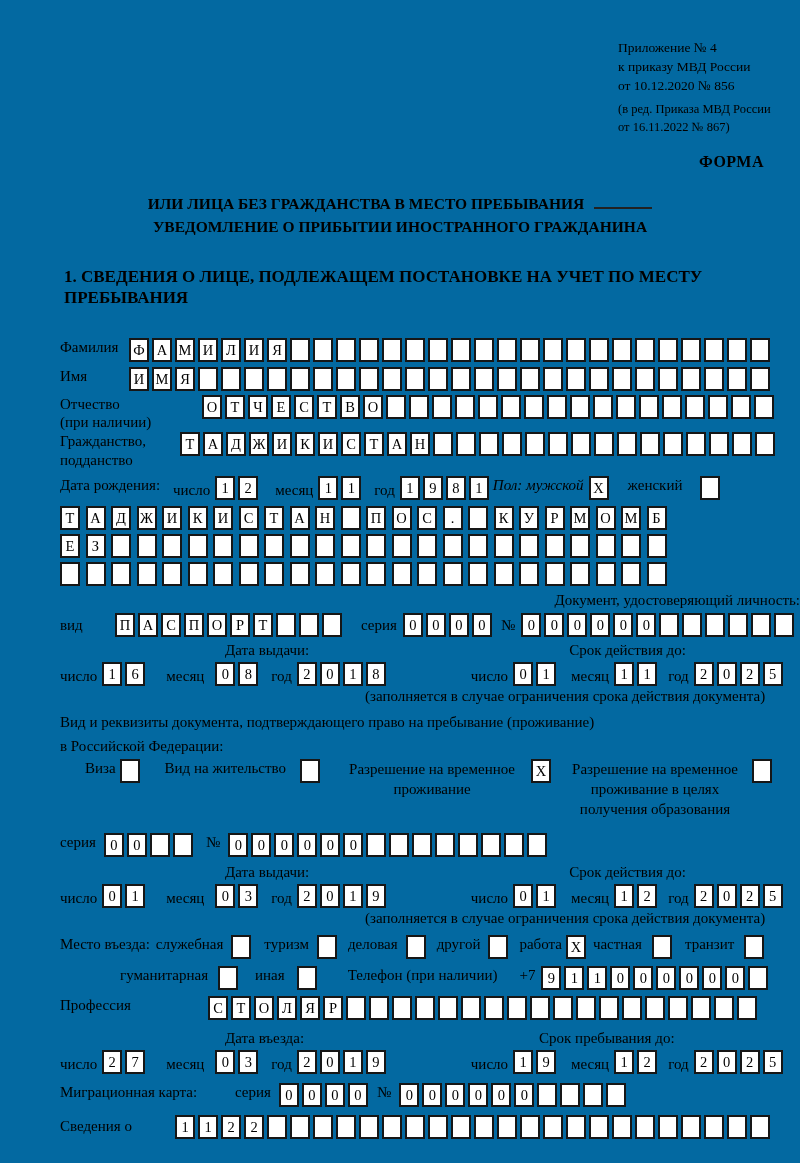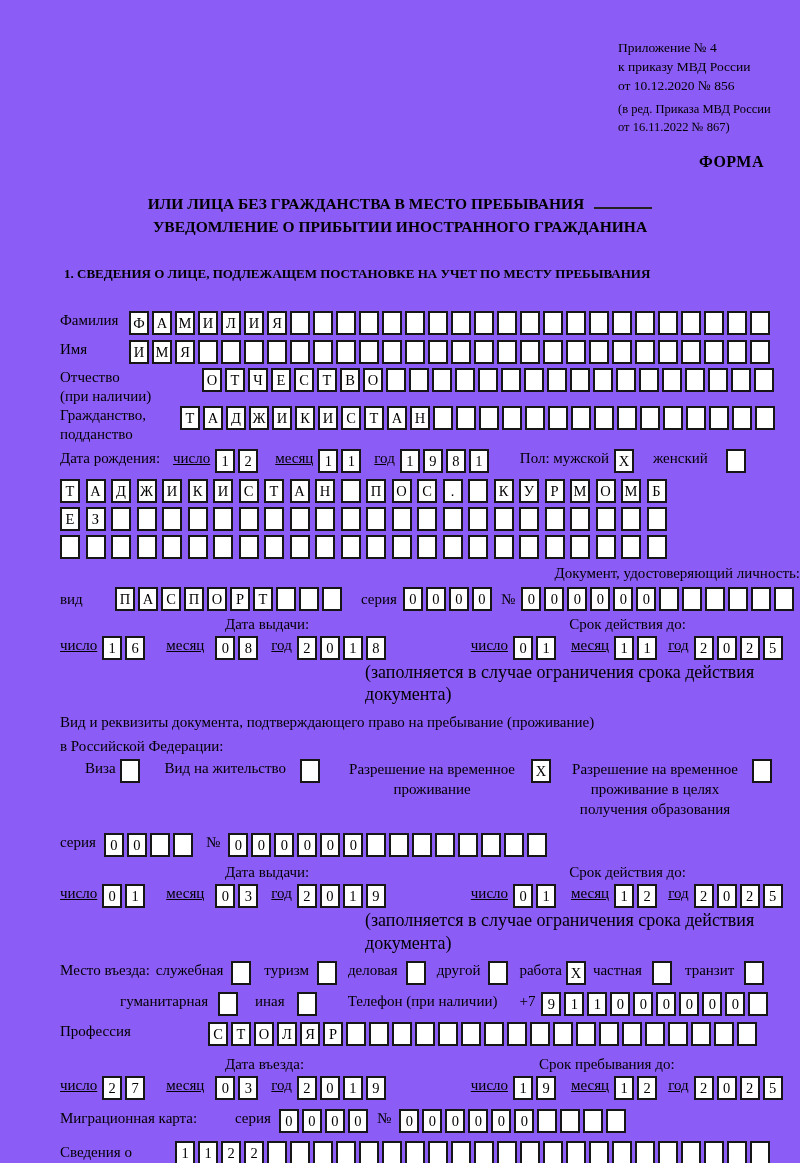--- a/index.html
+++ b/index.html
@@ -1,39 +1,39 @@
 <!DOCTYPE html>
 <html><head>
 <meta charset="utf-8">
 <style>
   html,body{margin:0;padding:0;background:#fff;}
   .page{
-    width:800px;height:1163px;background:#8b5cf6;color:#000;
+    width:800px;height:1163px;background:#0369a1;color:#000;
     font-family:"Liberation Serif", "DejaVu Serif", serif;
     font-size:15px;line-height:1.25;overflow:hidden;position:relative;
   }
   .appendix{margin:38px 0 0 618px;font-size:13.5px;line-height:19px;}
   .appendix .small{margin-top:5px;font-size:12.5px;line-height:18px;}
   .forma{margin-top:16px;padding-right:36px;text-align:right;font-weight:bold;font-size:16px;letter-spacing:.5px;}
   .title{margin-top:20px;text-align:center;font-weight:bold;font-size:15.5px;line-height:23px;}
   .blank-line{display:inline-block;width:58px;border-bottom:2px solid #222;margin-left:10px;vertical-align:baseline;}
-  .section-heading{margin:28px 0 0 64px;font-weight:bold;font-size:13px;}
+  .section-heading{margin:28px 0 0 64px;font-weight:bold;font-size:17px;}
   .frow{display:flex;align-items:flex-start;margin-left:60px;}
   .lbl{flex-shrink:0;}
   .boxes{display:inline-block;white-space:nowrap;}
   .cell{
     display:inline-block;box-sizing:border-box;width:20px;height:24px;
     border:2px solid #161616;margin-right:3px;text-align:center;
     font-size:14.5px;line-height:20px;vertical-align:top;background:#fff;
   }
   .sp .cell{margin-right:5.5px;}
-  .dgroup{display:flex;align-items:flex-start;white-space:nowrap;text-decoration:underline;}
+  .dgroup{display:flex;align-items:flex-end;white-space:nowrap;}
   .dgroup .dl{margin-right:5px;}
   .center-bold{font-weight:normal;text-align:right;}
-  .note{font-size:18px;}
+  .note{font-size:15px;}
   .opt-center{text-align:center;line-height:20px;}
   .stack{display:flex;flex-direction:column;}
 </style>
 </head>
 <body>
 
 <div class="page">
 
   <div class="appendix">
     <div>Приложение № 4</div>
@@ -84,21 +84,21 @@
   <div class="frow" style="margin-top:6px;">
     <span class="lbl" style="width:113px;">Дата рождения:</span>
     <span class="dgroup">
       <span class="dl">число</span>
       <span class="boxes"><span class="cell">1</span><span class="cell">2</span></span>
       <span class="dl" style="margin-left:14px;">месяц</span>
       <span class="boxes"><span class="cell">1</span><span class="cell">1</span></span>
       <span class="dl" style="margin-left:10px;">год</span>
       <span class="boxes"><span class="cell">1</span><span class="cell">9</span><span class="cell">8</span><span class="cell">1</span></span>
     </span>
-    <span class="dl" style="margin-left:28px;">Пол: мужской</span>
+    <span class="dl" style="margin-left:1px;font-style:italic;">Пол: мужской</span>
     <span class="boxes" style="margin-left:5px;"><span class="cell">X</span></span>
     <span class="dl" style="margin-left:16px;">женский</span>
     <span class="boxes" style="margin-left:18px;"><span class="cell"></span></span>
   </div>
 
   <div class="frow" style="margin-top:6px;">
     <span class="stack" style="gap:4px;">
       <span class="boxes sp"><span class="cell">Т</span><span class="cell">А</span><span class="cell">Д</span><span class="cell">Ж</span><span class="cell">И</span><span class="cell">К</span><span class="cell">И</span><span class="cell">С</span><span class="cell">Т</span><span class="cell">А</span><span class="cell">Н</span><span class="cell"></span><span class="cell">П</span><span class="cell">О</span><span class="cell">С</span><span class="cell">.</span><span class="cell"></span><span class="cell">К</span><span class="cell">У</span><span class="cell">Р</span><span class="cell">М</span><span class="cell">О</span><span class="cell">М</span><span class="cell">Б</span></span>
       <span class="boxes sp"><span class="cell">Е</span><span class="cell">З</span><span class="cell"></span><span class="cell"></span><span class="cell"></span><span class="cell"></span><span class="cell"></span><span class="cell"></span><span class="cell"></span><span class="cell"></span><span class="cell"></span><span class="cell"></span><span class="cell"></span><span class="cell"></span><span class="cell"></span><span class="cell"></span><span class="cell"></span><span class="cell"></span><span class="cell"></span><span class="cell"></span><span class="cell"></span><span class="cell"></span><span class="cell"></span><span class="cell"></span></span>
       <span class="boxes sp"><span class="cell"></span><span class="cell"></span><span class="cell"></span><span class="cell"></span><span class="cell"></span><span class="cell"></span><span class="cell"></span><span class="cell"></span><span class="cell"></span><span class="cell"></span><span class="cell"></span><span class="cell"></span><span class="cell"></span><span class="cell"></span><span class="cell"></span><span class="cell"></span><span class="cell"></span><span class="cell"></span><span class="cell"></span><span class="cell"></span><span class="cell"></span><span class="cell"></span><span class="cell"></span><span class="cell"></span></span>

